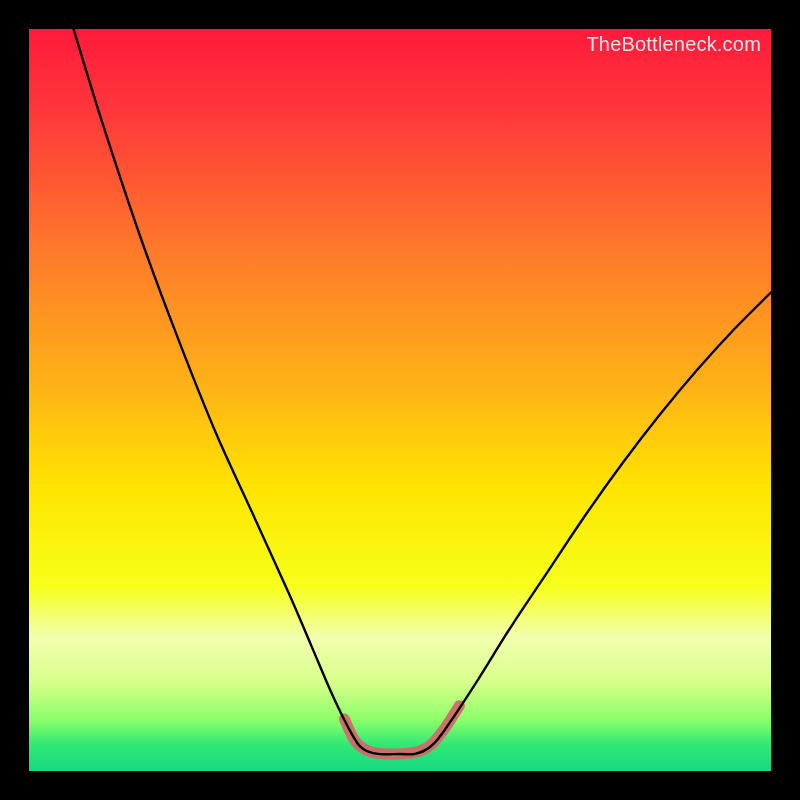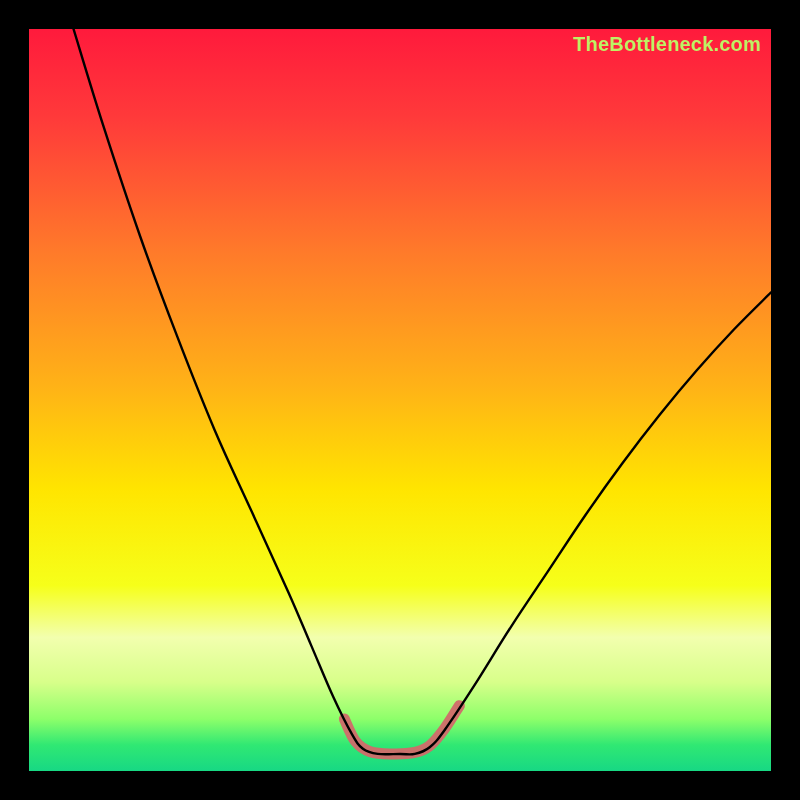--- a/index.html
+++ b/index.html
@@ -22,23 +22,23 @@
     left: 29px;
     top: 29px;
     width: 742px;
     height: 742px;
     overflow: hidden;
   }
   .watermark {
     position: absolute;
     top: 4px;
     right: 10px;
-    color: #bef264;
+    color: #e5e5e5;
     font-size: 20px;
-    font-weight: 700;
+    font-weight: 400;
     letter-spacing: 0.2px;
     z-index: 10;
     user-select: none;
   }
   svg { display: block; }
 </style>
 </head>
 <body>
 
 <div class="frame">

